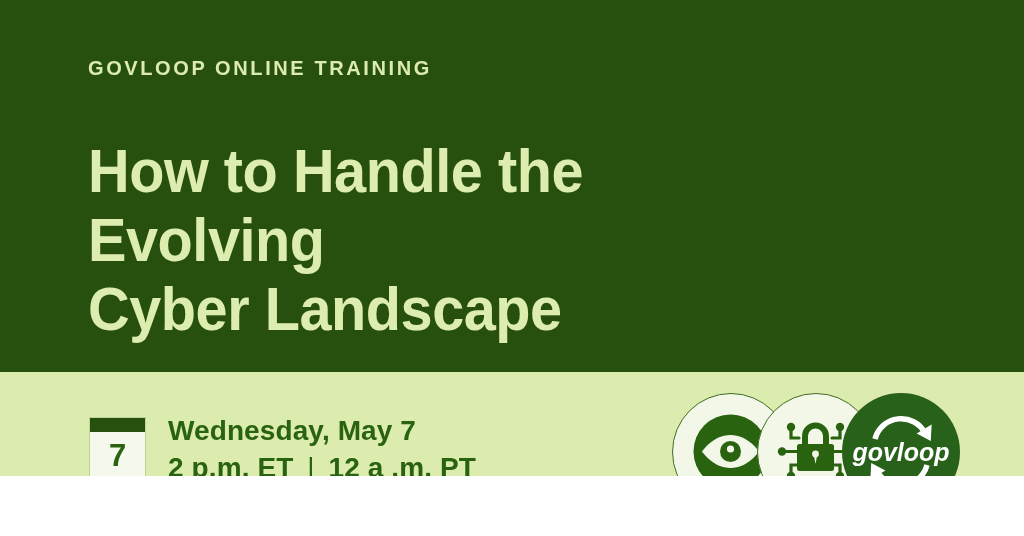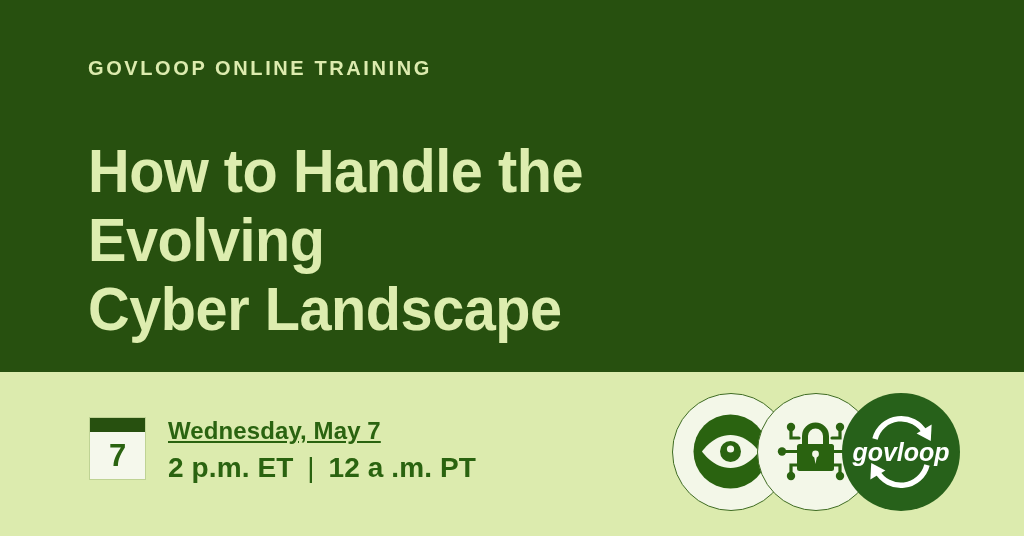--- a/index.html
+++ b/index.html
@@ -3,21 +3,21 @@
 <meta charset="utf-8">
 <style>
   html, body {
     margin: 0;
     padding: 0;
     background: #ffffff;
   }
   #banner {
     position: relative;
     width: 1024px;
-    height: 536px;
+    height: 476px;
     overflow: hidden;
     font-family: "Liberation Sans", sans-serif;
     background: #DCEBAE;
   }
 
   
   .hero {
     position: absolute;
     left: 0;
     top: 0;
@@ -100,25 +100,24 @@
   
   .datetime {
     position: absolute;
     left: 168px;
     top: 413px;
     color: #2A6310;
     font-family: "Liberation Sans", sans-serif;
     font-weight: bold;
   }
   .dt-line1 {
-    font-size: 24px;
+    font-size: 28px;
     line-height: 36px;
     letter-spacing: 0.1px;
     white-space: nowrap;
-    text-decoration: underline;
   }
   .dt-line2 {
     font-size: 28px;
     line-height: 38px;
     letter-spacing: 0.1px;
     white-space: nowrap;
   }
   .dt-sep {
     display: inline-block;
     padding: 0 6px;

